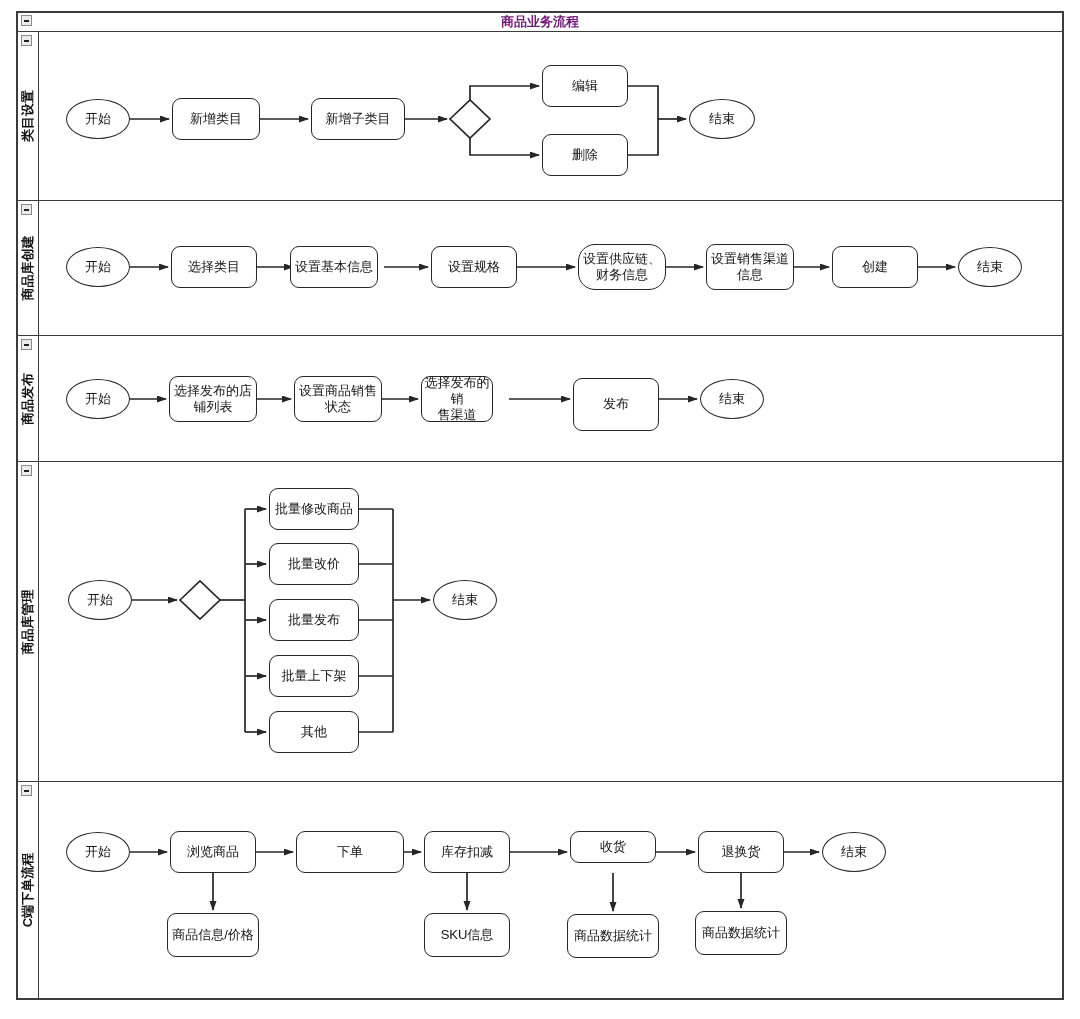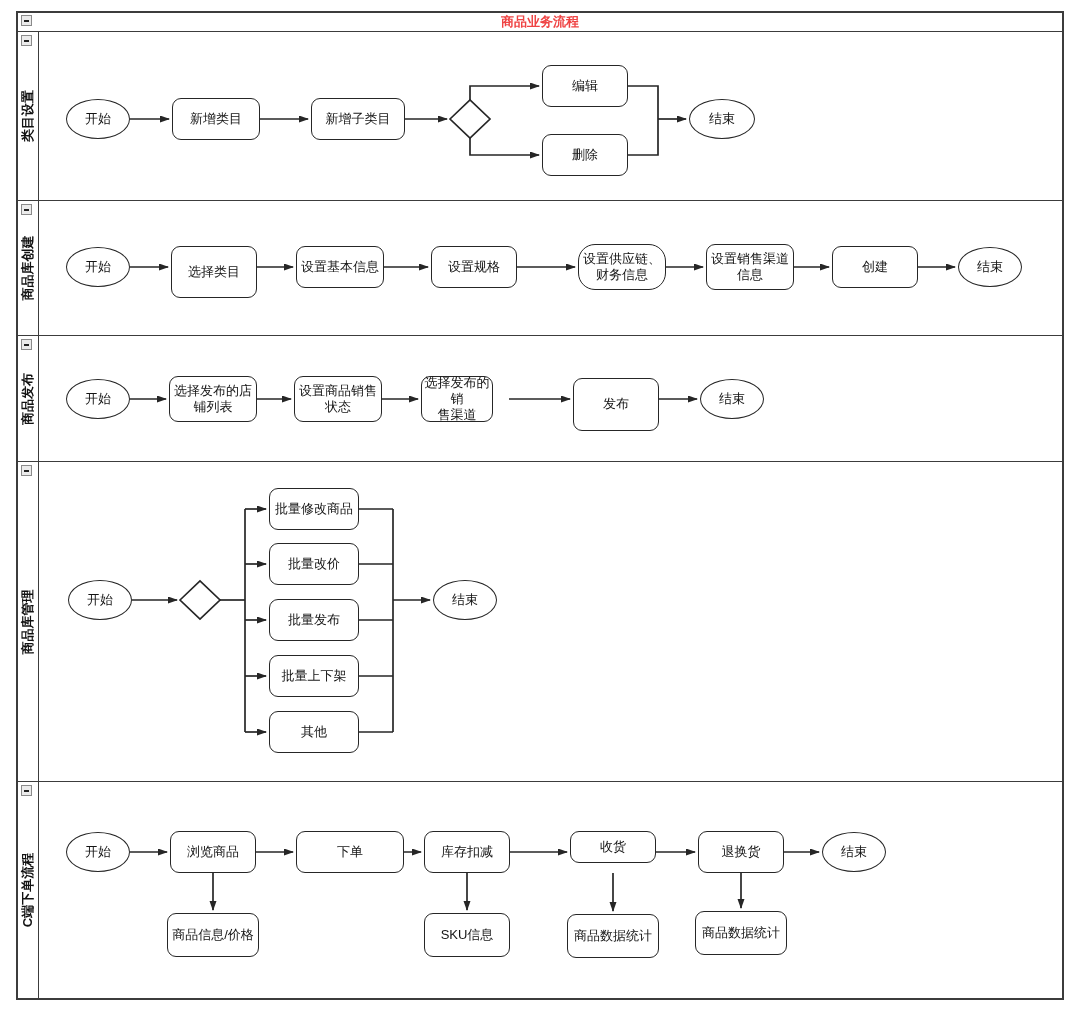--- a/index.html
+++ b/index.html
@@ -9,21 +9,21 @@
   }
   *{box-sizing:border-box;}
   .pool-border{
     position:absolute;left:16px;top:11px;width:1048px;height:989px;
     border:2px solid #3c3c3c;background:transparent;z-index:0;
   }
   .pool-titlebar{
     position:absolute;left:18px;top:13px;width:1044px;height:18px;
     display:flex;align-items:center;justify-content:center;z-index:0;
   }
-  .pool-title{font-size:13px;font-weight:bold;color:#ef4444;}
+  .pool-title{font-size:13px;font-weight:bold;color:#701a75;}
   .lane{
     position:absolute;left:18px;width:1044px;
     border-top:1.6px solid #3c3c3c;z-index:0;background:#fff;
   }
   .lane-label-col{
     position:absolute;left:0;top:0;bottom:0;width:21px;
     border-right:1.6px solid #3c3c3c;
   }
   .lane-label{
     position:absolute;left:50%;top:50%;
@@ -159,24 +159,24 @@
       </div>
       <div class="node process" style="left: 542px; top: 134px; width: 86px; height: 42px;">
         <span class="node-label">删除</span>
       </div>
       <div class="node end" style="left: 689px; top: 99px; width: 66px; height: 40px;">
         <span class="node-label">结束</span>
       </div>
       <div class="node start" style="left: 66px; top: 247px; width: 64px; height: 40px;">
         <span class="node-label">开始</span>
       </div>
-      <div class="node process" style="left: 171px; top: 246px; width: 86px; height: 52px;">
+      <div class="node process" style="left: 171px; top: 246px; width: 86px; height: 42px;">
         <span class="node-label">选择类目</span>
       </div>
-      <div class="node process" style="left: 296px; top: 246px; width: 88px; height: 42px;">
+      <div class="node process" style="left: 290px; top: 246px; width: 88px; height: 42px;">
         <span class="node-label">设置基本信息</span>
       </div>
       <div class="node process" style="left: 431px; top: 246px; width: 86px; height: 42px;">
         <span class="node-label">设置规格</span>
       </div>
       <div class="node process" style="left: 578px; top: 244px; width: 88px; height: 46px; border-radius: 17px;">
         <span class="node-label">设置供应链、
 财务信息</span>
       </div>
       <div class="node process" style="left: 706px; top: 244px; width: 88px; height: 46px;">

